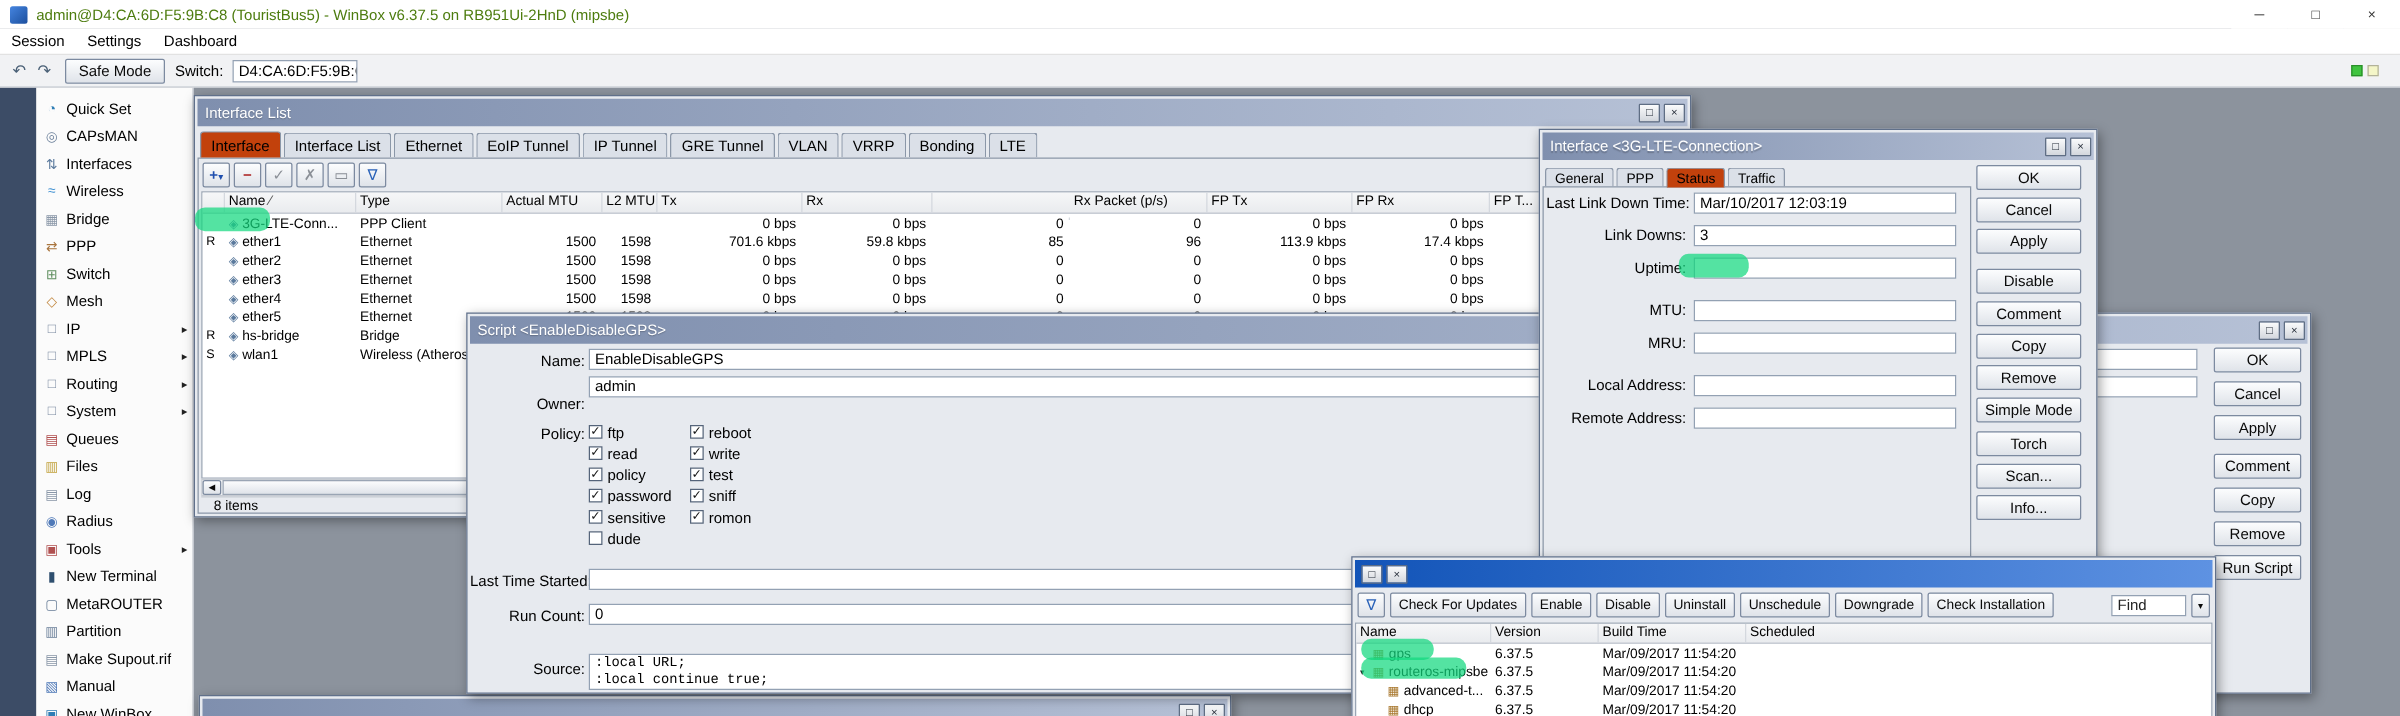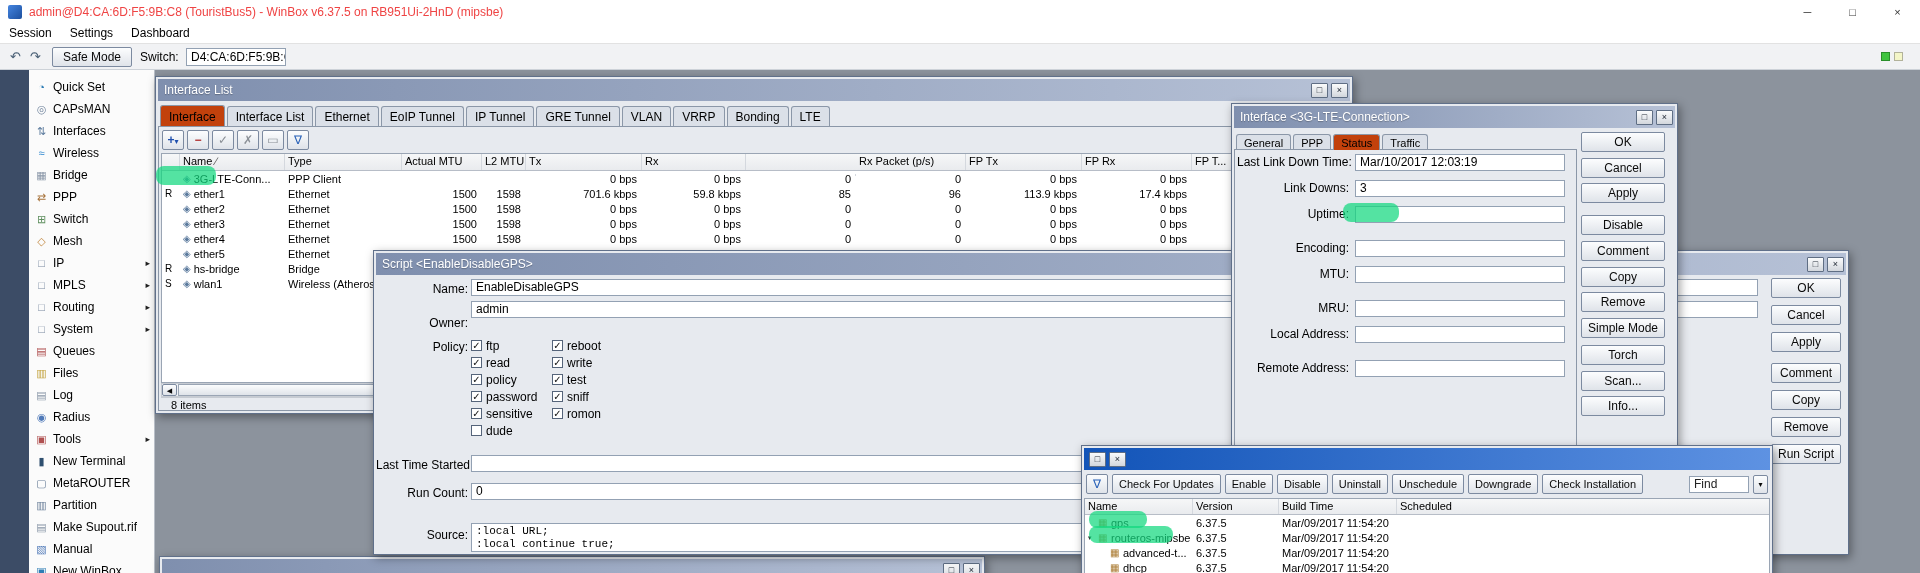--- a/index.html
+++ b/index.html
@@ -2,21 +2,21 @@
 <html><head>
 <meta charset="utf-8">
 <style>
   * { margin:0; padding:0; box-sizing:border-box; }
   html,body { width:1920px; height:573px; }
   body { position:relative; overflow:hidden; background:#8c939d; font-family:"Liberation Sans",sans-serif; color:#000; }
 
   
   .apptb { position:absolute; left:0; top:0; width:1920px; height:23px; background:#fff; display:flex; align-items:center; z-index:90; }
   .applogo { width:14px; height:14px; margin:0 7px 0 8px; border-radius:2px; background:linear-gradient(135deg,#4585e0,#1c4f9e); flex:0 0 auto; }
-  .apptitle { font-size:12px; color:#ef4444; white-space:nowrap; }
+  .apptitle { font-size:12px; color:#4d7c0f; white-space:nowrap; }
   .capbtns { margin-left:auto; display:flex; height:23px; }
   .capbtn { width:45px; height:23px; font-size:11px; line-height:22px; text-align:center; color:#333; background:#fff; border:none; font-family:inherit; }
   .menubar { position:absolute; left:0; top:23px; width:1920px; height:21px; background:#fff; border-bottom:1px solid #e2e2e2; display:flex; align-items:center; z-index:90; }
   .menuitem { padding:0 9px; font-size:12px; height:21px; line-height:21px;text-align:right; }
   .maintb { position:absolute; left:0; top:44px; width:1920px; height:26px; background:#f1f2f4; border-bottom:1px solid #cdd2d8; z-index:90; }
   .tbico { position:absolute; top:3px; width:19px; height:20px; text-align:center; line-height:18px; font-size:13px; color:#4a6076; background:transparent; border:1px solid transparent; }
   .i-undo { left:6px; } .i-redo { left:26px; }
   .btn { border:1px solid #7c8aa0; background:linear-gradient(#fcfdfe,#dfe3e9); border-radius:2px; font-size:12px; text-align:center; color:#0a0a0a; font-family:inherit; }
   .safemode { position:absolute; left:52px; top:3px; height:20px; padding:0 10px; line-height:18px; }
   .sesslab { position:absolute; left:140px; top:0; height:26px; line-height:26px; font-size:12px; }
@@ -600,24 +600,20 @@
       </div>
       <div class="frow">
         <span class="flab">Link Downs:</span>
         <span class="fval field">3</span>
       </div>
       <div class="frow">
         <span class="flab">Uptime:</span>
         <span class="fval field"></span>
       </div>
       <div class="frow">
-        <span class="flab">Encoding:</span>
-        <span class="fval field"></span>
-      </div>
-      <div class="frow">
         <span class="flab">MTU:</span>
         <span class="fval field"></span>
       </div>
       <div class="frow">
         <span class="flab">MRU:</span>
         <span class="fval field"></span>
       </div>
       <div class="frow">
         <span class="flab">Local Address:</span>
         <span class="fval field"></span>

